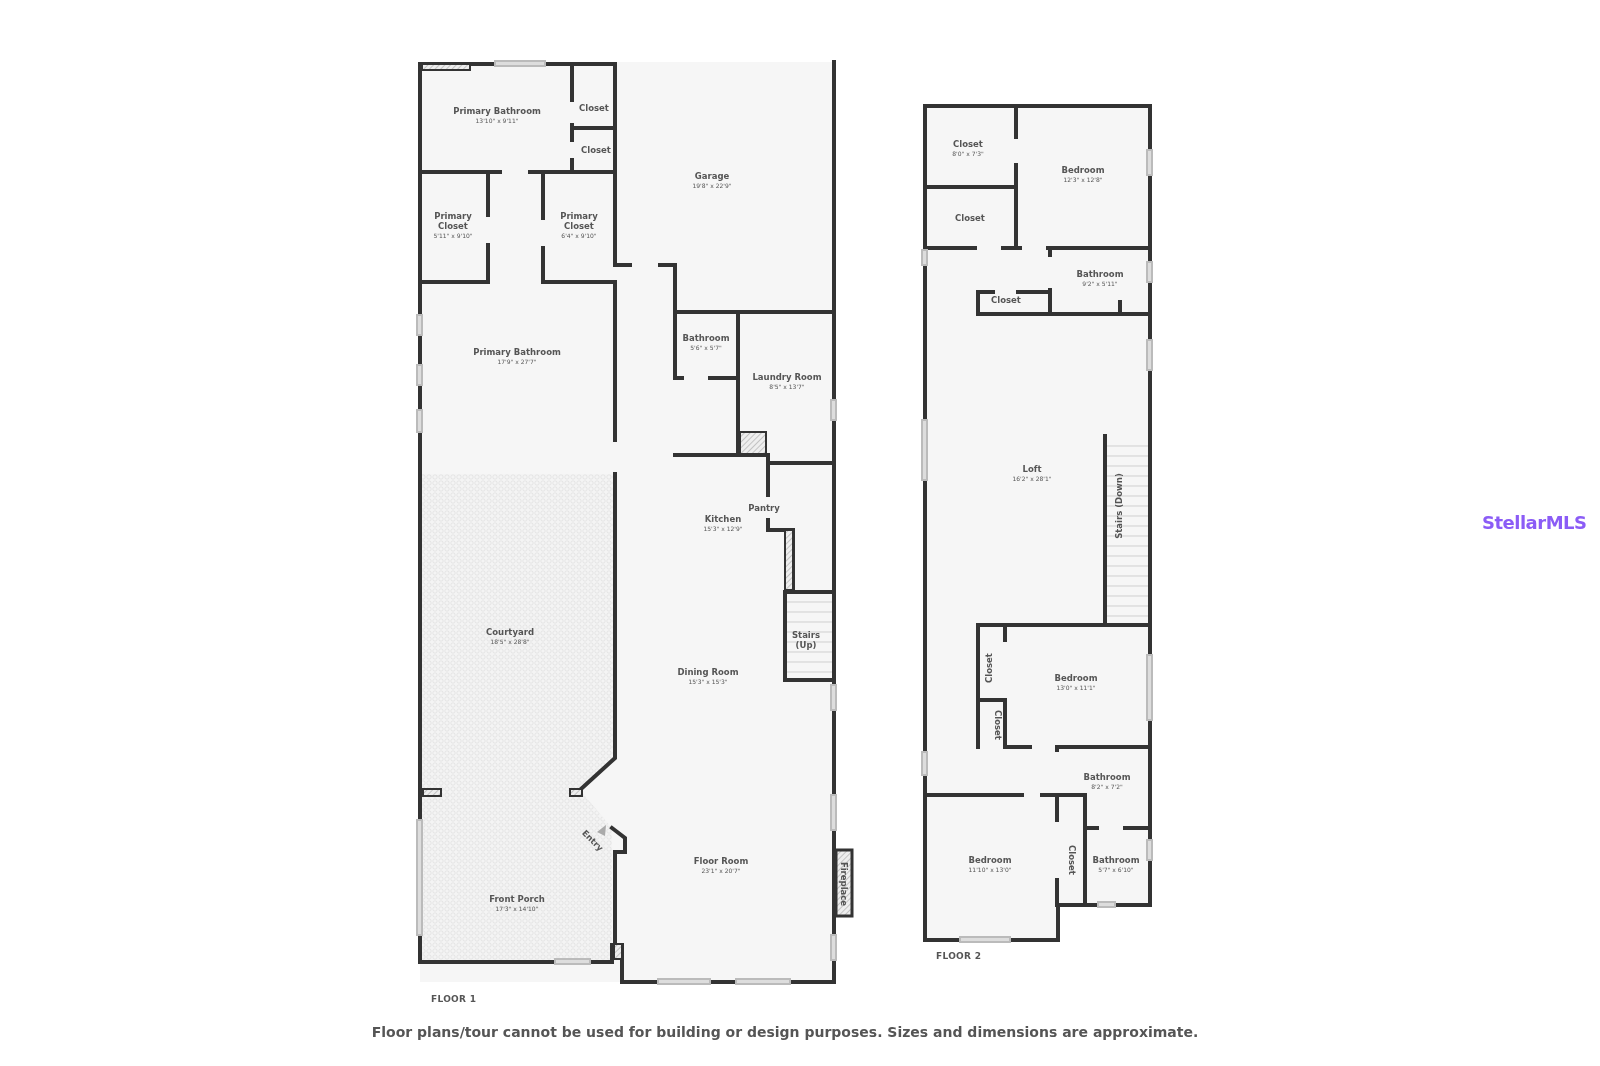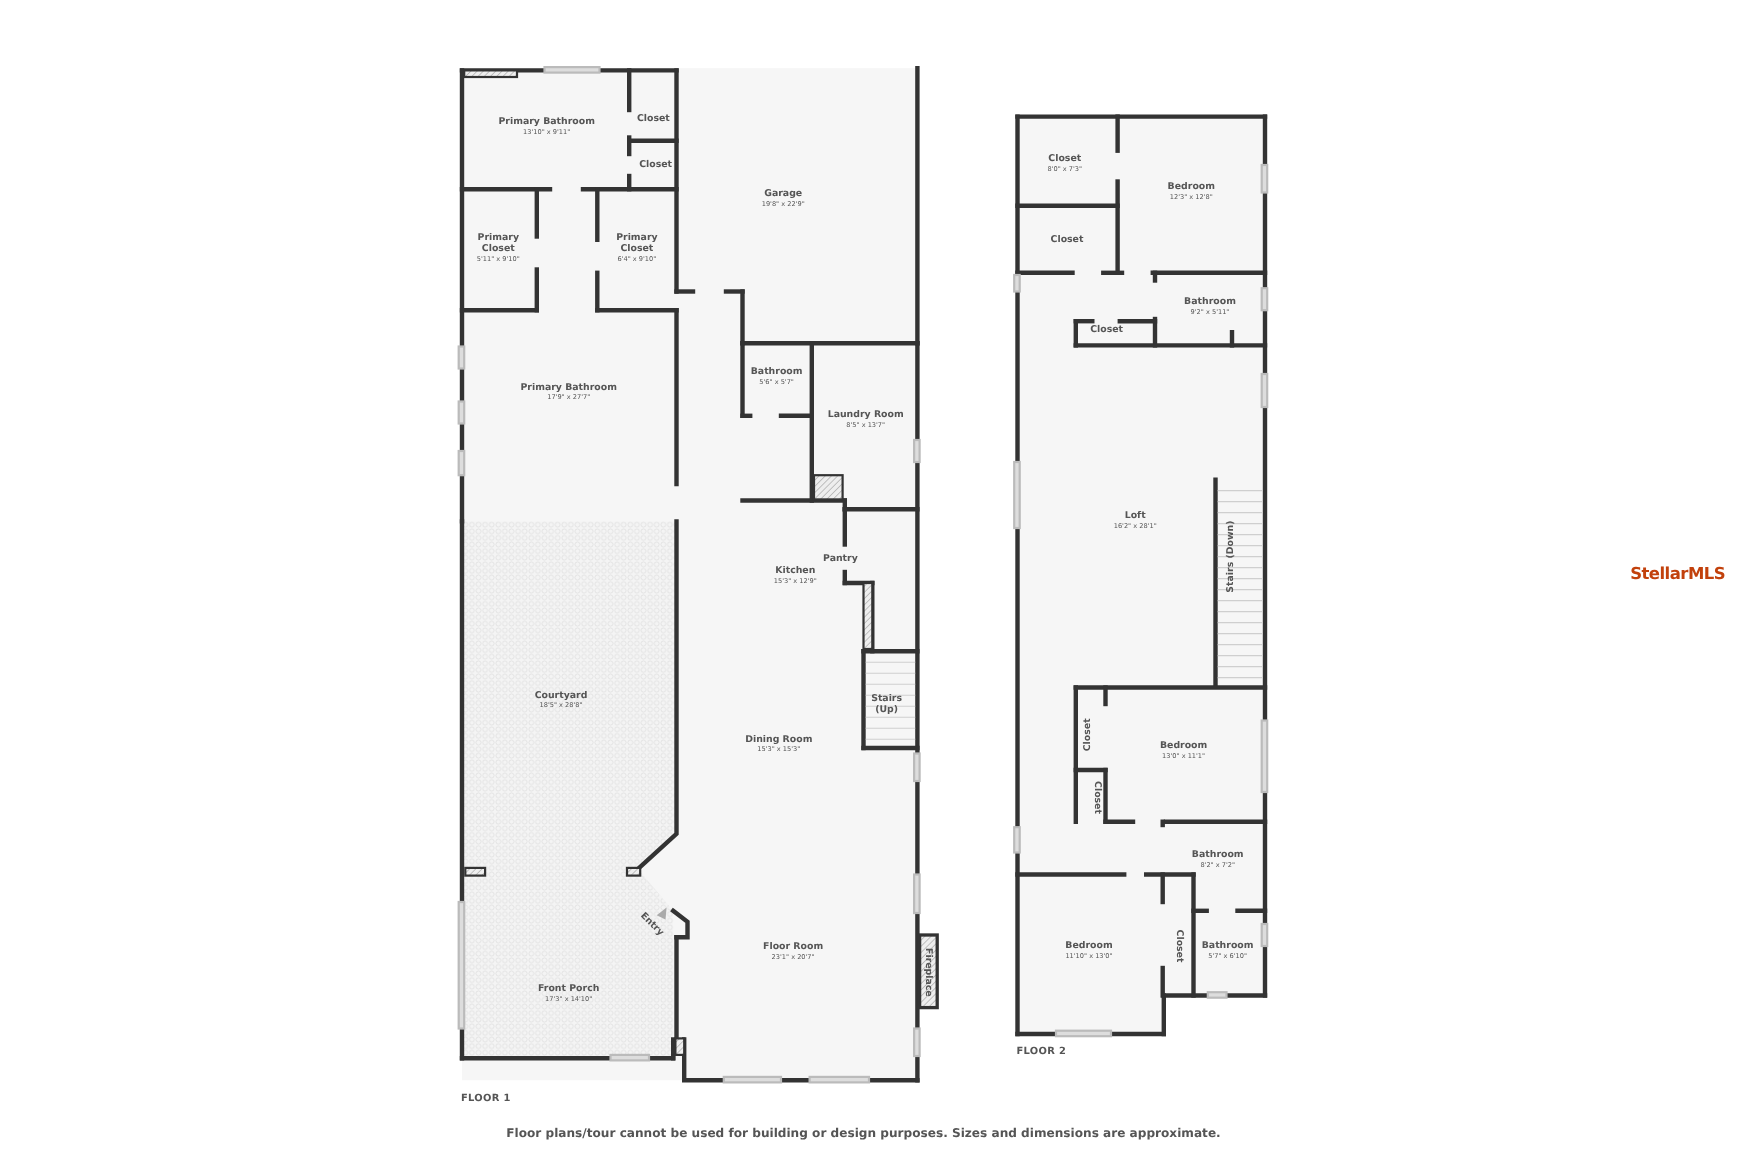--- a/index.html
+++ b/index.html
@@ -5,23 +5,23 @@
     html, body { margin: 0; padding: 0; background: #ffffff; }
     body { width: 1600px; height: 1066px; position: relative; overflow: hidden;
            font-family: "DejaVu Sans", "Liberation Sans", sans-serif; color: #4a4a4a; }
     #plan { position: absolute; left: 0; top: 0; width: 1600px; height: 1066px; }
     .lbl { position: absolute; transform: translate(-50%, -50%); text-align: center; white-space: nowrap; line-height: 1.15; }
     .lbl .name { font-size: 8.5px; font-weight: bold; color: #555; display: block; }
     .lbl .dim { font-size: 6px; color: #555; display: block; margin-top: 1px; }
     .rot90 { transform: translate(-50%, -50%) rotate(90deg); }
     .rotm90 { transform: translate(-50%, -50%) rotate(-90deg); }
     .rot45 { transform: translate(-50%, -50%) rotate(45deg); }
-    .floor-label { position: absolute; font-size: 9px; font-weight: bold; color: #555; letter-spacing: 0.3px; }
-    .disclaimer { position: absolute; left: 0; width: 1570px; text-align: center; top: 1024px; font-size: 11px; font-weight: bold; color: #555; }
-    .watermark { position: absolute; left: 1482px; top: 512px; font-size: 15px; color: #c2410c; font-weight: bold; letter-spacing: -0.5px; }
+    .floor-label { position: absolute; font-size: 9px; font-weight: bold; color: #555; letter-spacing: 0.3px; margin-left: 12px; }
+    .disclaimer { position: absolute; left: 0; width: 1570px; text-align: center; top: 1024px; font-size: 14px; font-weight: bold; color: #555; }
+    .watermark { position: absolute; left: 1482px; top: 512px; font-size: 18px; color: #8b5cf6; font-weight: bold; letter-spacing: -0.5px; }
   </style>
 </head>
 <body>
 
 <svg id="plan" viewBox="0 0 1600 1066" xmlns="http://www.w3.org/2000/svg">
   <defs>
     <pattern id="paver" width="6" height="6" patternUnits="userSpaceOnUse">
       <rect width="6" height="6" fill="#f4f4f4"></rect>
       <circle cx="3" cy="3" r="2.2" fill="none" stroke="#e0e0e0" stroke-width="0.8"></circle>
     </pattern>

